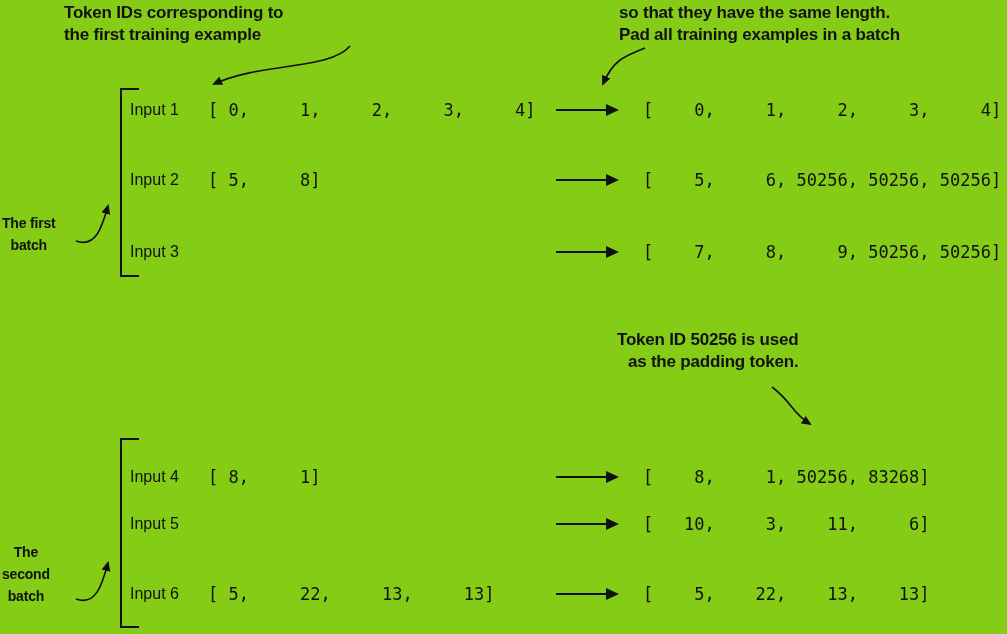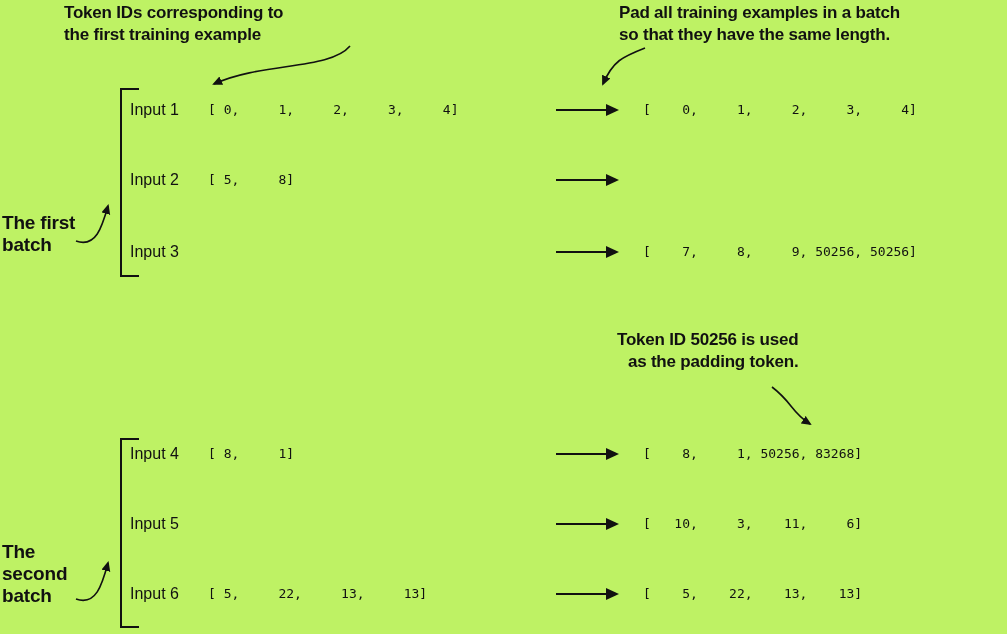--- a/index.html
+++ b/index.html
@@ -1,28 +1,28 @@
 <!DOCTYPE html>
 <html><head>
 <meta charset="utf-8">
 <style>
   html,body { margin:0; padding:0; background:#ffffff; }
   #canvas {
     position:relative; width:1007px; height:634px; overflow:hidden;
-    background:#bef264; color:#111111;
+    background:#84cc16; color:#111111;
     font-family:"Liberation Sans", sans-serif;
   }
   .ann { position:absolute; font-weight:bold; font-size:17px; line-height:22px; letter-spacing:-0.2px; }
-  .batch-label { position:absolute; font-weight:bold; font-size:19px; line-height:22px; letter-spacing:-0.2px; }
+  .batch-label { position:absolute; font-weight:bold; font-size:14px; line-height:22px; letter-spacing:-0.2px;text-align:center; }
   .row { position:absolute; left:0; height:22px; width:1007px; }
   .row .rlabel { position:absolute; left:130px; top:0; font-size:16px; line-height:22px; }
   .mono {
     position:absolute; top:0; white-space:pre;
     font-family:"DejaVu Sans Mono","Liberation Mono",monospace;
-    font-size:13px; line-height:22px;
+    font-size:17px; line-height:22px;
   }
   .mono.left  { left:208px; }
   .mono.right { left:643px; }
   .harrow { position:absolute; left:556px; top:10px; width:50px; height:2px; background:#111111; }
   .harrow::after {
     content:""; position:absolute; right:-13px; top:-5px; width:0; height:0;
     border-left:13px solid #111111; border-top:6px solid transparent; border-bottom:6px solid transparent;
   }
   .bracket {
     position:absolute; left:120px; width:17px;
@@ -37,22 +37,22 @@
 <body>
 
 <div id="canvas">
 
   <div class="ann" style="left:64px; top:2px;">
     <div>Token IDs corresponding to</div>
     <div>the first training example</div>
   </div>
 
   <div class="ann" style="left:619px; top:2px;">
+    <div>so that they have the same length.</div>
     <div>Pad all training examples in a batch</div>
-    <div>so that they have the same length.</div>
   </div>
 
   <div class="ann" style="left:617px; top:329px;text-align:right;">
     <div>Token ID 50256 is used</div>
     <div>as the padding token.</div>
   </div>
 
   <div class="batch-label" style="left:2px; top:212px;">
     <div>The first</div>
     <div>batch</div>
@@ -69,28 +69,29 @@
   <div class="row" style="top:99px">
     <span class="rlabel">Input 1</span>
     <span class="mono left">[ 0,     1,     2,     3,     4]</span>
     <span class="harrow"></span>
     <span class="mono right">[    0,     1,     2,     3,     4]</span>
   </div>
   <div class="row" style="top:169px">
     <span class="rlabel">Input 2</span>
     <span class="mono left">[ 5,     8]</span>
     <span class="harrow"></span>
+    <span class="mono right">[    5,     6, 50256, 50256, 50256]</span>
   </div>
   <div class="row" style="top:241px">
     <span class="rlabel">Input 3</span>
     <span class="harrow"></span>
     <span class="mono right">[    7,     8,     9, 50256, 50256]</span>
   </div>
 
-  <div class="row" style="top:443px">
+  <div class="row" style="top:466px">
     <span class="rlabel">Input 4</span>
     <span class="mono left">[ 8,     1]</span>
     <span class="harrow"></span>
     <span class="mono right">[    8,     1, 50256, 83268]</span>
   </div>
   <div class="row" style="top:513px">
     <span class="rlabel">Input 5</span>
     <span class="harrow"></span>
     <span class="mono right">[   10,     3,    11,     6]</span>
   </div>

